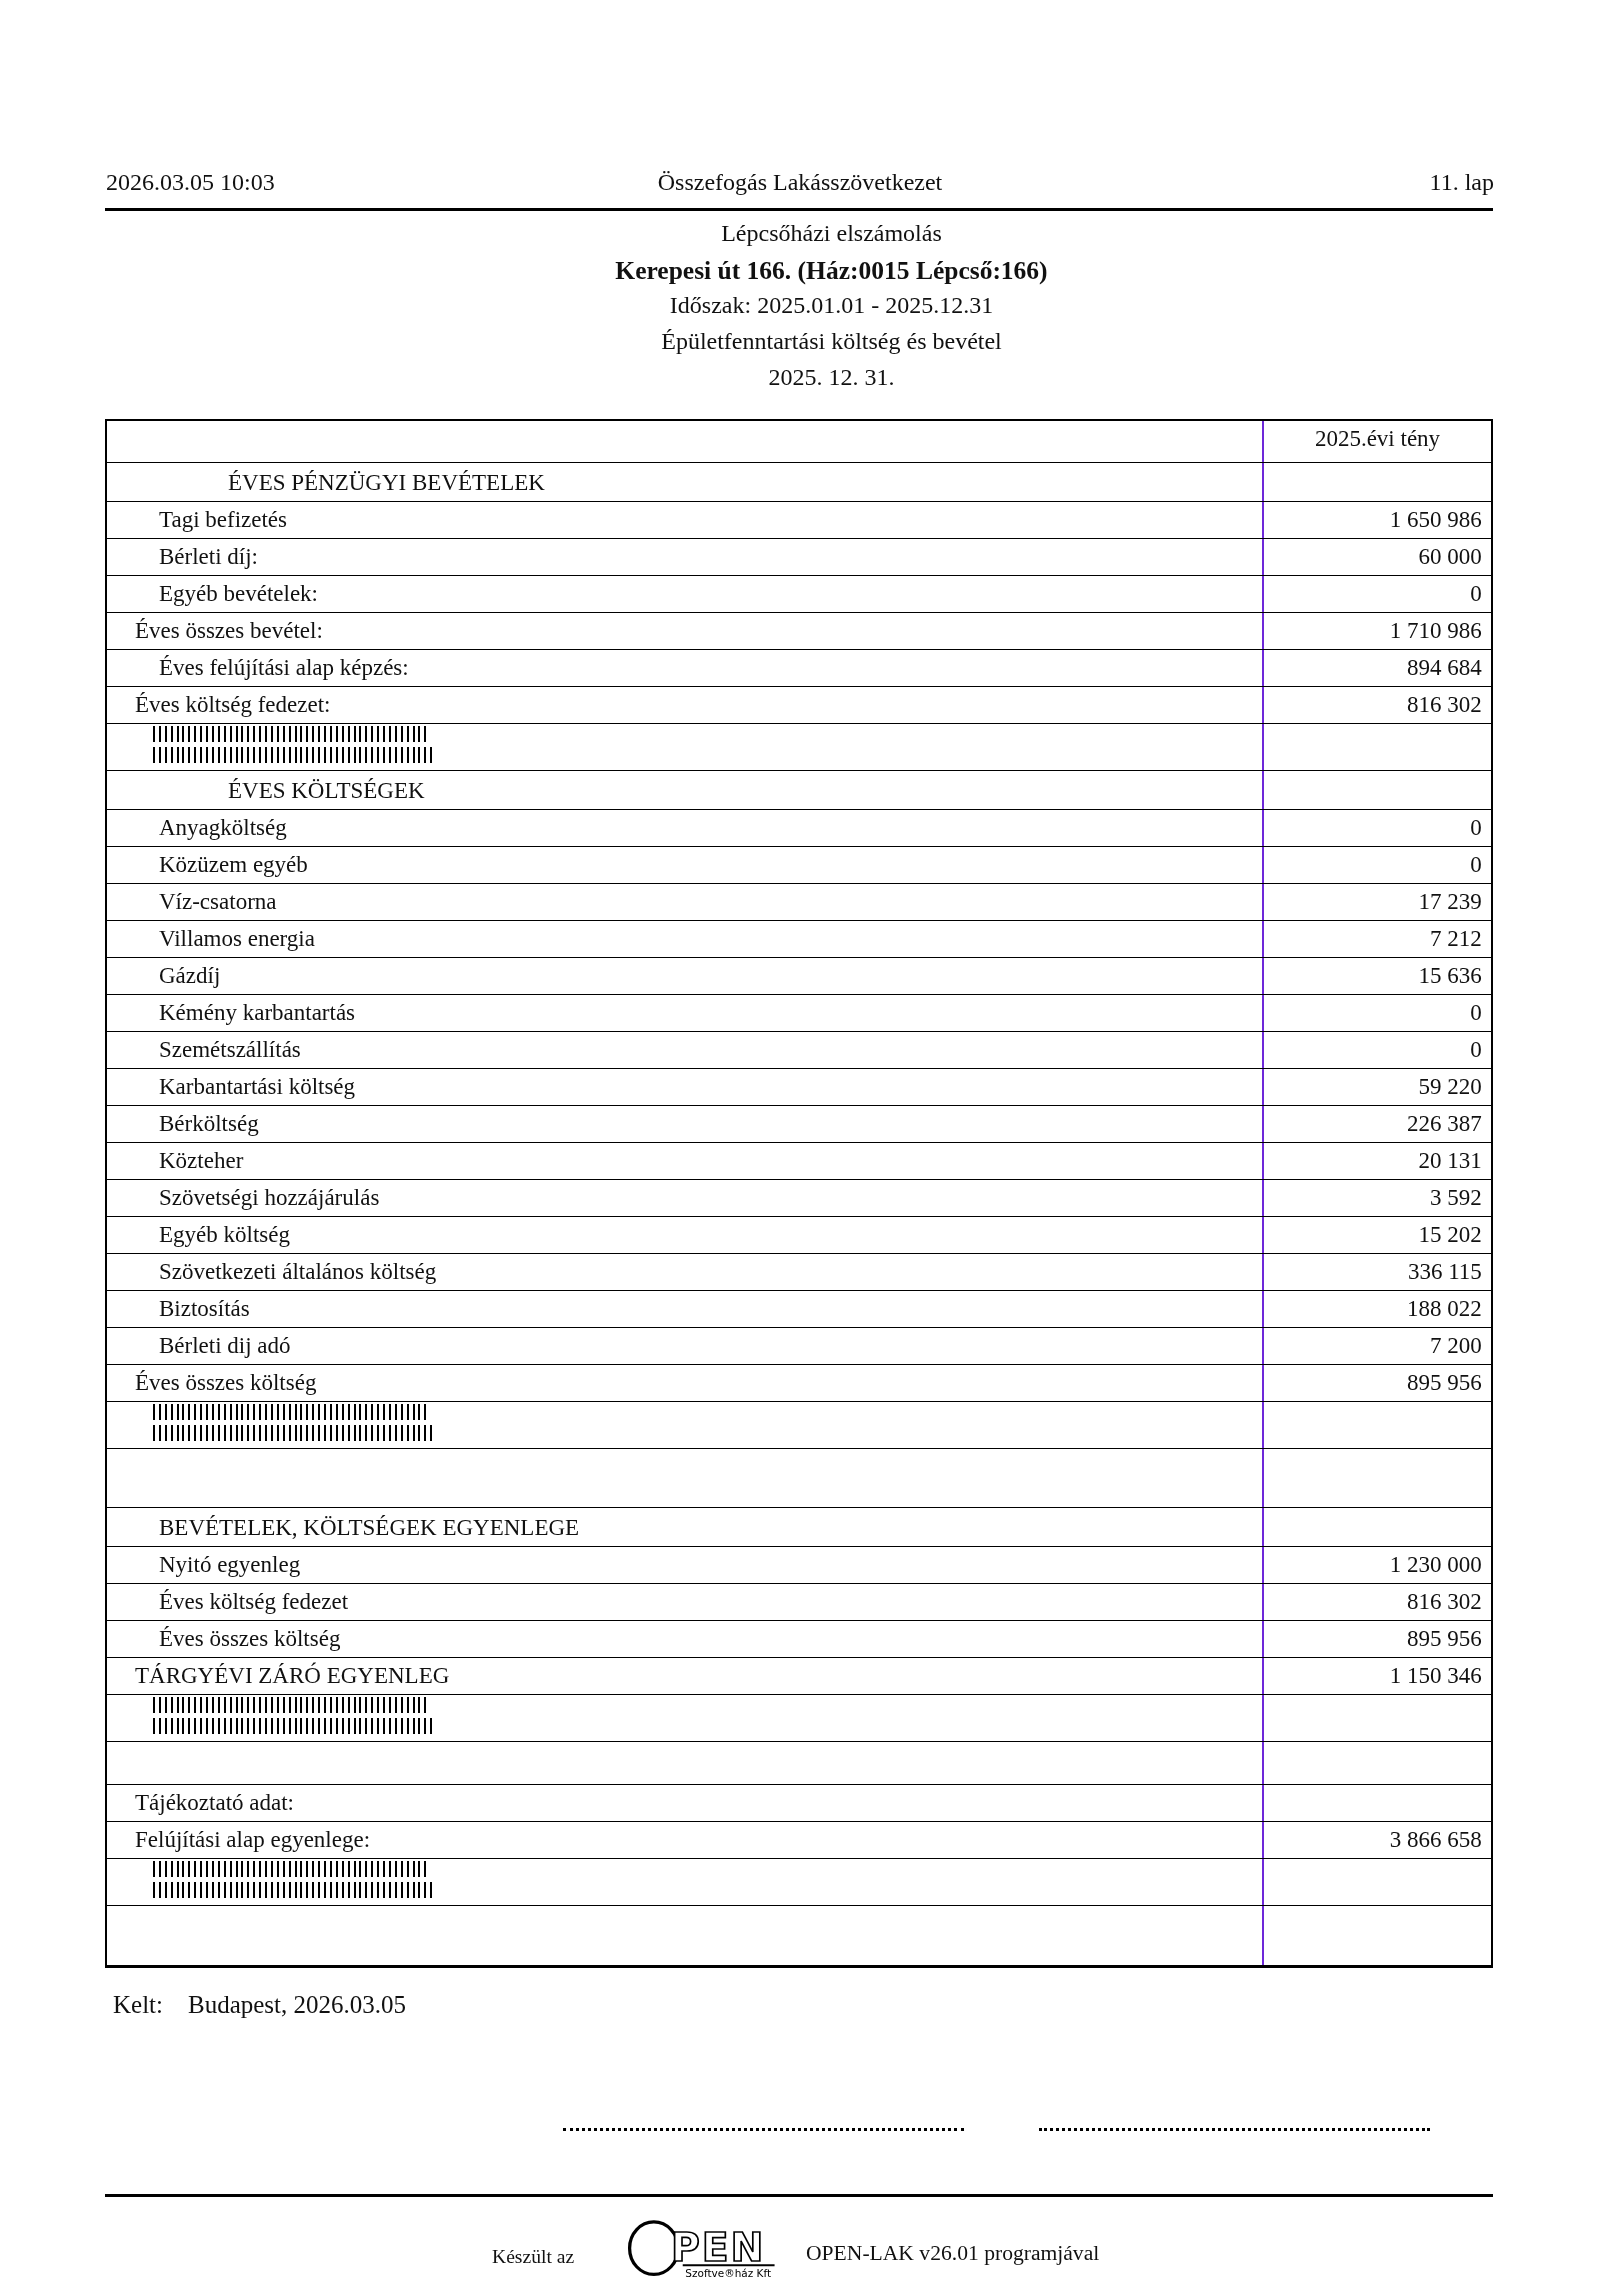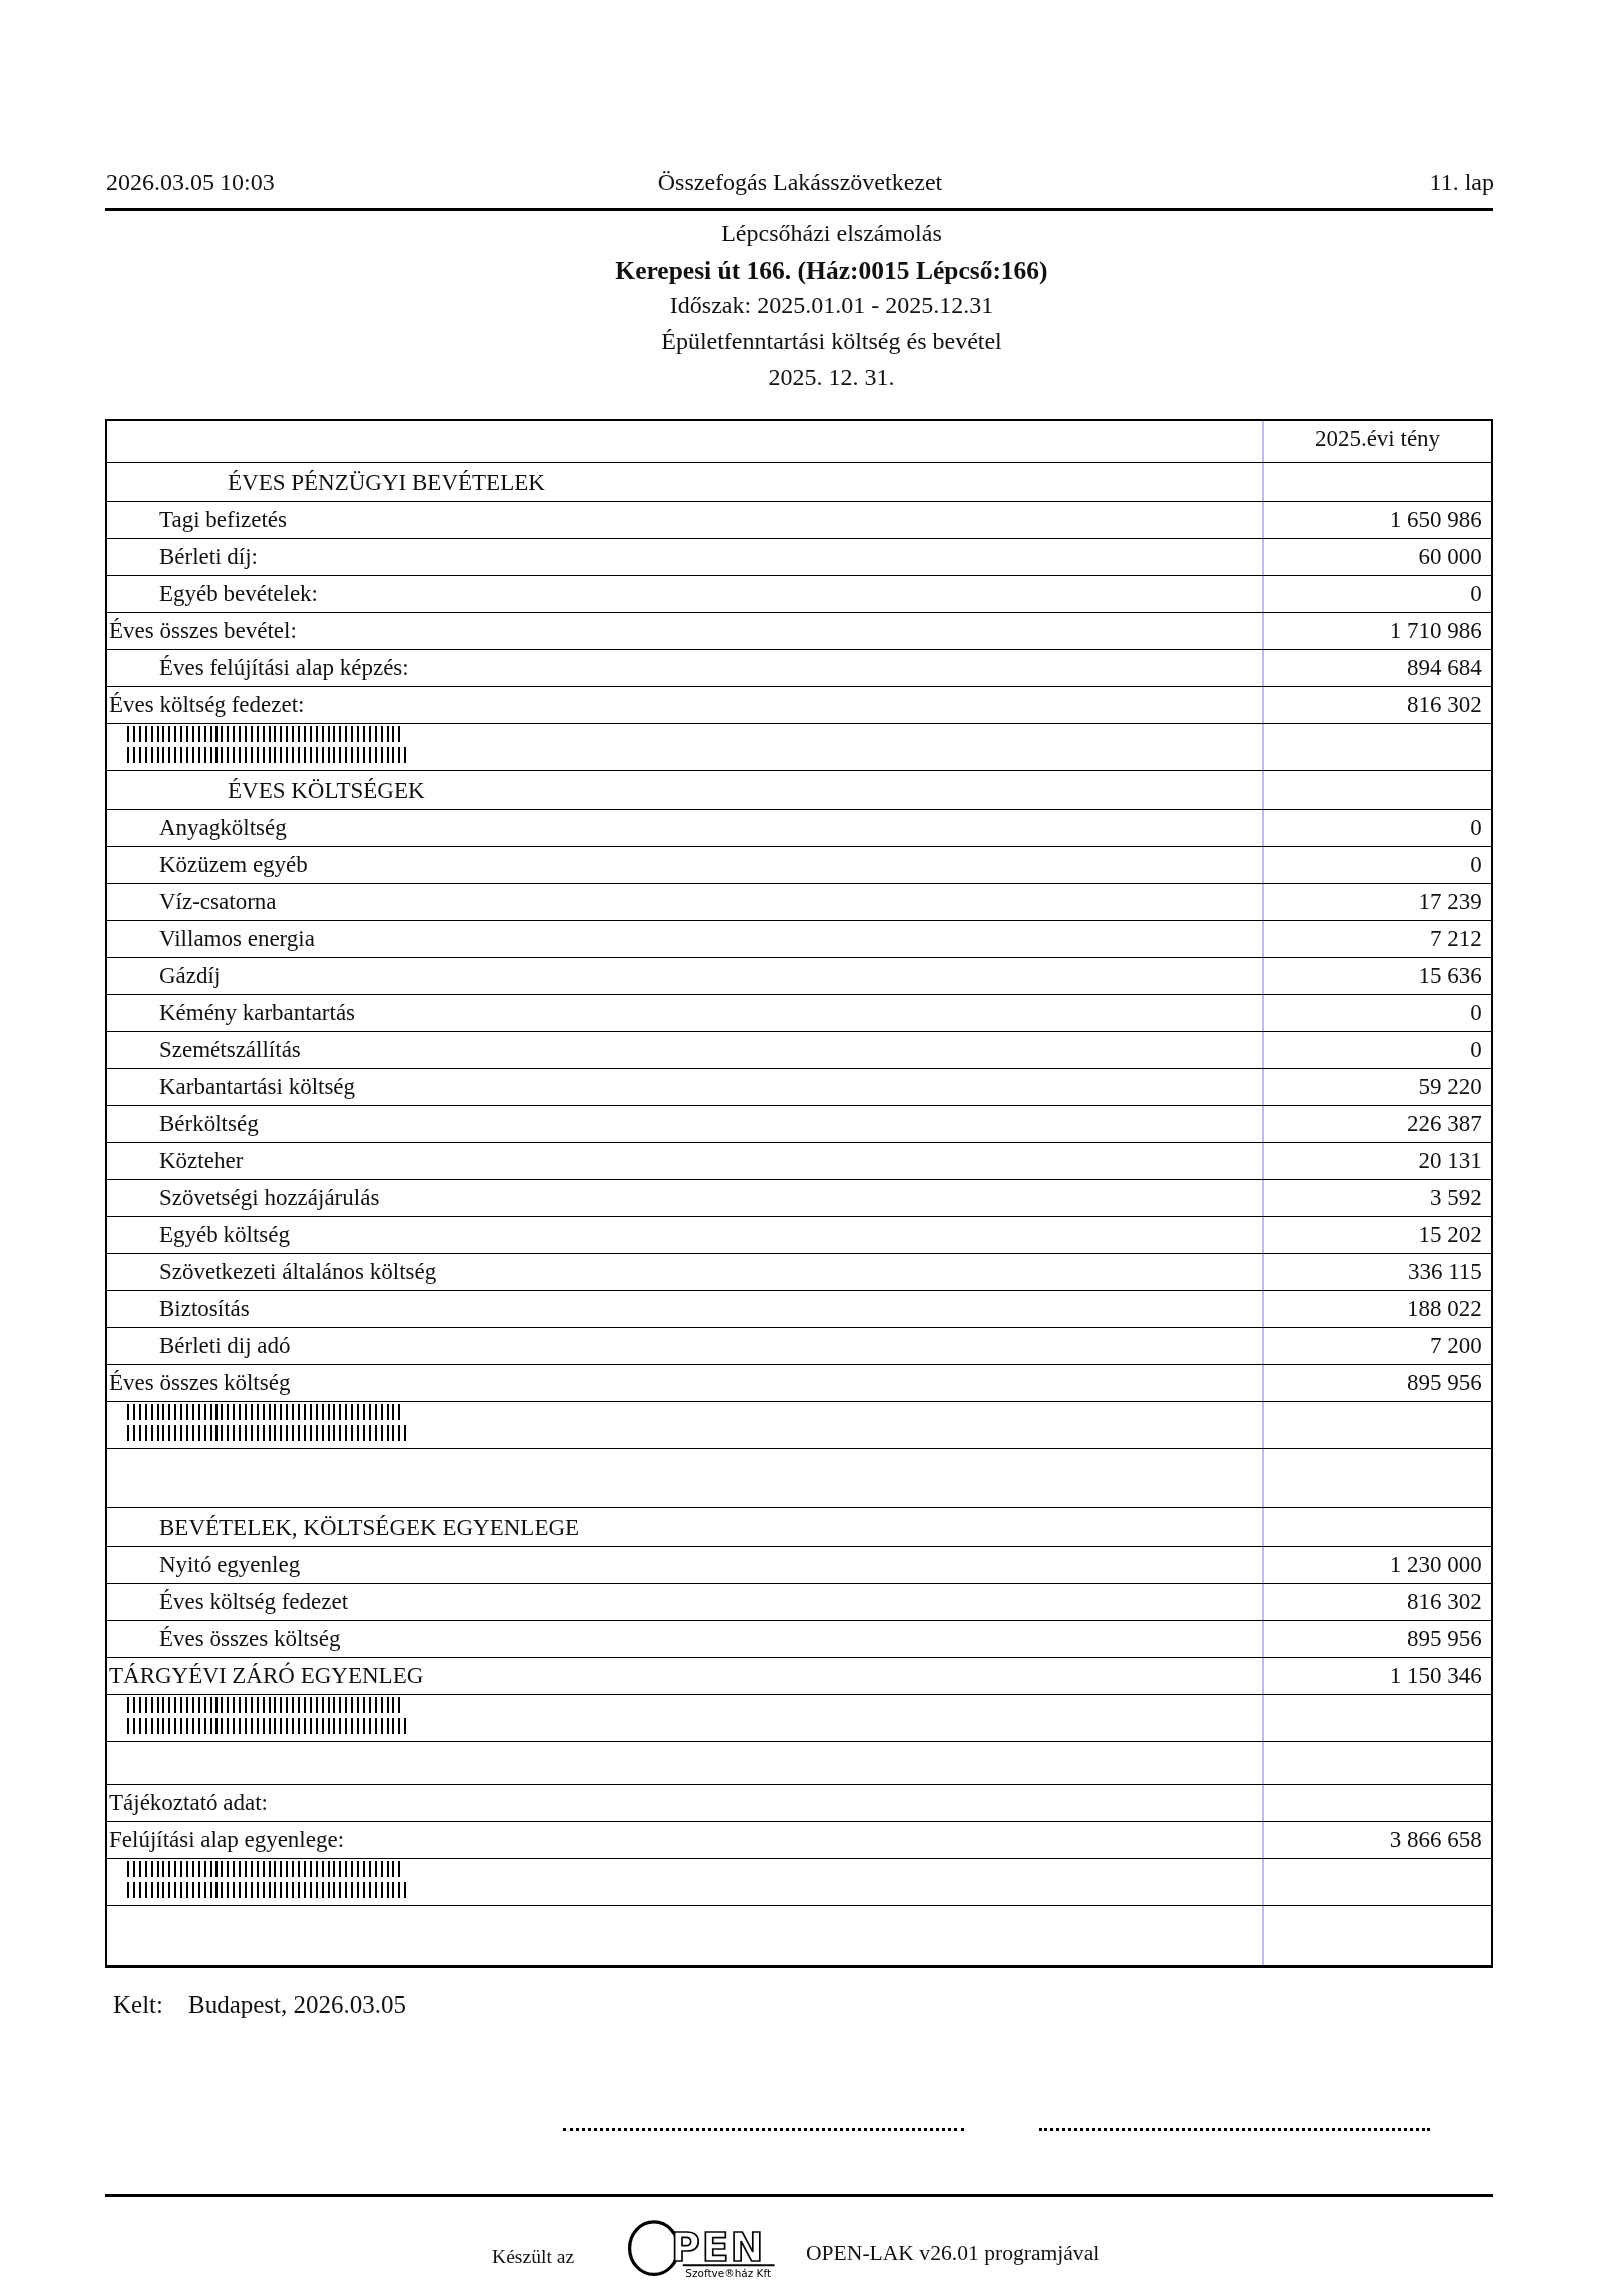--- a/index.html
+++ b/index.html
@@ -29,32 +29,32 @@
     border:2px solid #000;border-bottom:3.9px solid #000;
     box-sizing:border-box;font-size:23px;
   }
   .row{display:flex;border-bottom:1.3px solid #000;box-sizing:border-box;}
   .row:last-child{border-bottom:none;}
   .cell-label{
     flex:1 1 auto;display:flex;align-items:flex-end;
     padding-bottom:4.6px;box-sizing:border-box;overflow:hidden;
   }
   .cell-value{
-    width:229px;flex:0 0 229px;border-left:2px solid #c4b5fd;box-sizing:border-box;
+    width:229px;flex:0 0 229px;border-left:2px solid #6d28d9;box-sizing:border-box;
     display:flex;align-items:flex-end;justify-content:flex-end;
     padding:0 9.2px 4.6px 0;white-space:nowrap;
   }
   .r-colhead{height:42px;}
   .r-colhead .cell-value{justify-content:center;padding-right:0;align-items:center;}
   .r-section{height:39px;gap:26px;}
   .r-data{height:37px;}
   .r-hatch{height:47px;}
   .r-empty{height:43px;}
   .r-tall{height:59px;}
-  .ind0{padding-left:2px;}
+  .ind0{padding-left:28px;}
   .ind1{padding-left:52px;}
   .ind2{padding-left:121px;}
   .hatch-bars{
     margin-left:18.3px;align-self:center;display:flex;flex-direction:column;gap:4.6px;
   }
   .hatch-bar{
     height:16.4px;
     background:repeating-linear-gradient(90deg,#000 0 2px,transparent 2px 5.9px);
   }
   .hatch-bar.b1{width:274px;}

